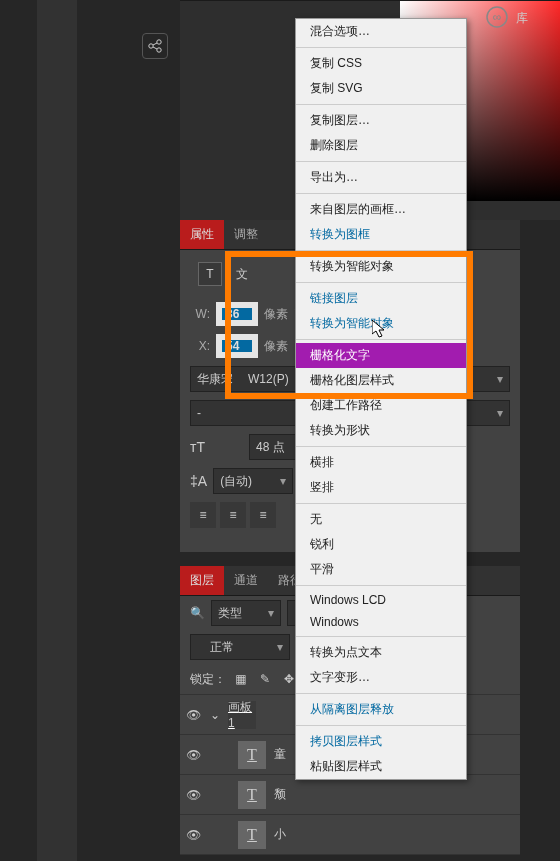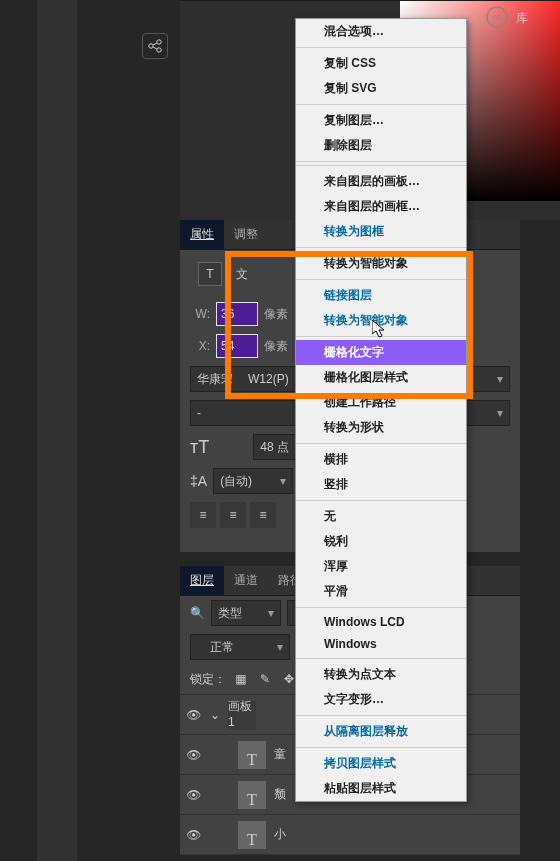--- a/index.html
+++ b/index.html
@@ -7,43 +7,43 @@
 .leftbar{position:absolute;left:0;top:0;width:77px;height:100%;background:#323232;}
 .darkcol{position:absolute;left:0;top:0;width:37px;height:100%;background:#262626;}
 .sharebtn{position:absolute;left:142px;top:33;width:26px;height:26px;border:1px solid #555;border-radius:4px;display:flex;align-items:center;justify-content:center;}
 .colorarea{position:absolute;left:180px;top:0;width:380px;height:220px;background:#2e2e2e;border-top:1px solid #1a1a1a;}
 .gradient{position:absolute;left:220px;top:0;width:190px;height:200px;background:linear-gradient(to bottom,rgba(0,0,0,0)0%,rgba(0,0,0,1)100%),linear-gradient(to right,rgba(255,255,255,1)0%,rgba(255,0,0,0)100%),#f00;}
 .cclogo{position:absolute;left:486px;top:6;width:22px;height:22px;}
 .lib{position:absolute;left:516px;top:10px;}
 .panel{position:absolute;left:180px;top:220px;width:340px;background:#424242;padding-bottom:20px;}
 .tabs{display:flex;background:#323232;border-bottom:1px solid #1a1a1a;}
 .tab{padding:6px 10px;color:#aaa;}
-.tab.active{background:#0f172a;color:#ddd;text-decoration:underline;}
+.tab.active{background:#b91c1c;color:#ddd;}
 .tbox{width:24px;height:24px;border:1px solid #666;display:flex;align-items:center;justify-content:center;background:#383838;margin:8px;}
 .row{display:flex;align-items:center;padding:4px 10px;gap:6px;}
 .lbl{color:#aaa;width:20px;text-align:right;}
-.inp{width:42px;height:24px;background:#4c1d95;border:1px solid #e5e5e5;color:#ddd;padding:0 4px;}
+.inp{width:42px;height:24px;background:#0369a1;border:6px solid #e5e5e5;color:#ddd;padding:0 4px;font-weight:bold;}
 .unit{color:#aaa;}
 .link{width:18px;height:18px;color:#777;}
 .dd{height:26px;background:#333;border:1px solid #222;display:flex;align-items:center;padding:0 6px;flex:1;}
 .dd .arr{margin-left:auto;color:#999;}
 .smallbtn{width:26px;height:26px;background:#333;border:1px solid #222;display:flex;align-items:center;justify-content:center;}
 .alignrow{display:flex;gap:4px;padding:4px 10px;}
 .ab{width:26px;height:26px;background:#383838;display:flex;align-items:center;justify-content:center;color:#ccc;}
 .layerspanel{position:absolute;left:180px;top:566px;width:340px;background:#424242;}
 .lrow{display:flex;align-items:center;border-bottom:1px solid #333;height:40px;padding:0 6px;gap:8px;}
 .eye{width:16px;color:#ccc;}
-.thumb{width:28px;height:28px;background:#666;display:flex;align-items:flex-end;justify-content:center;font-family:serif;font-size:16px;}
+.thumb{width:28px;height:28px;background:#666;display:flex;align-items:center;justify-content:center;font-family:serif;font-size:16px;text-decoration:underline;}
 .artboard .thumb{background:#aaa;}
 .lockrow{display:flex;align-items:center;padding:6px 10px;gap:6px;color:#aaa;border-bottom:1px solid #333;}
 .lockrow span.ico{width:18px;height:18px;display:flex;align-items:center;justify-content:center;}
 .contextmenu{position:absolute;left:295px;top:18px;width:172px;background:#f0f0f0;border:1px solid #999;box-shadow:2px 2px 6px rgba(0,0,0,.4);z-index:100;}
-.contextmenu .mi{padding:4px 28px;color:#222;white-space:nowrap;font-weight:bold;}
+.contextmenu .mi{padding:4px 14px;color:#222;white-space:nowrap;}
 .contextmenu .mi.dis{color:#0369a1;}
-.contextmenu .mi.hl{background:#8b5cf6;color:#fff;}
+.contextmenu .mi.hl{background:#a21caf;color:#fff;}
 .contextmenu hr{border:none;border-top:1px solid #ccc;margin:3px 0;}
 .highlight-box{position:absolute;left:225px;top:251px;width:248px;height:148px;border:6px solid #ff7b00;z-index:200;pointer-events:none;}
 .cursor{position:absolute;left:372px;top:320px;z-index:300;}
 </style>
 </head>
 <body>
 
 <div class="leftbar">
   <div class="darkcol"></div>
 </div>
@@ -99,21 +99,21 @@
         <span class="arr">▾</span>
       </div>
   </div>
   <div class="row">
     <div class="dd">
         <span>-</span>
         <span class="arr">▾</span>
       </div>
   </div>
   <div class="row">
-    <span style="font-size:18px;">тT</span>
+    <span style="font-size:14px;">тT</span>
     <div class="dd" style="flex:0 0 80px;margin-left:38px;">
         <span>48 点</span>
         <span class="arr">▾</span>
       </div>
     <div class="smallbtn">▾</div>
   </div>
   <div class="row">
     <span style="font-size:14px;">‡A</span>
     <div class="dd" style="flex:0 0 80px;">
         <span>(自动)</span>
@@ -188,41 +188,40 @@
 
 <div class="contextmenu">
   <div class="mi">混合选项…</div>
   <hr>
   <div class="mi">复制 CSS</div>
   <div class="mi">复制 SVG</div>
   <hr>
   <div class="mi">复制图层…</div>
   <div class="mi">删除图层</div>
   <hr>
-  <hr>
-  <div class="mi">来自图层的画板…</div>
+  <div class="mi">导出为…</div>
+  <hr>
   <div class="mi">来自图层的画框…</div>
   <div class="mi dis">转换为图框</div>
   <hr>
   <div class="mi">转换为智能对象</div>
   <hr>
   <div class="mi dis">链接图层</div>
   <div class="mi dis">转换为智能对象</div>
   <hr>
   <div class="mi hl">栅格化文字</div>
   <div class="mi">栅格化图层样式</div>
   <div class="mi">创建工作路径</div>
   <div class="mi">转换为形状</div>
   <hr>
   <div class="mi">横排</div>
   <div class="mi">竖排</div>
   <hr>
   <div class="mi">无</div>
   <div class="mi">锐利</div>
-  <div class="mi">浑厚</div>
   <div class="mi">平滑</div>
   <hr>
   <div class="mi">Windows LCD</div>
   <div class="mi">Windows</div>
   <hr>
   <div class="mi">转换为点文本</div>
   <div class="mi">文字变形…</div>
   <hr>
   <div class="mi dis">从隔离图层释放</div>
   <hr>

